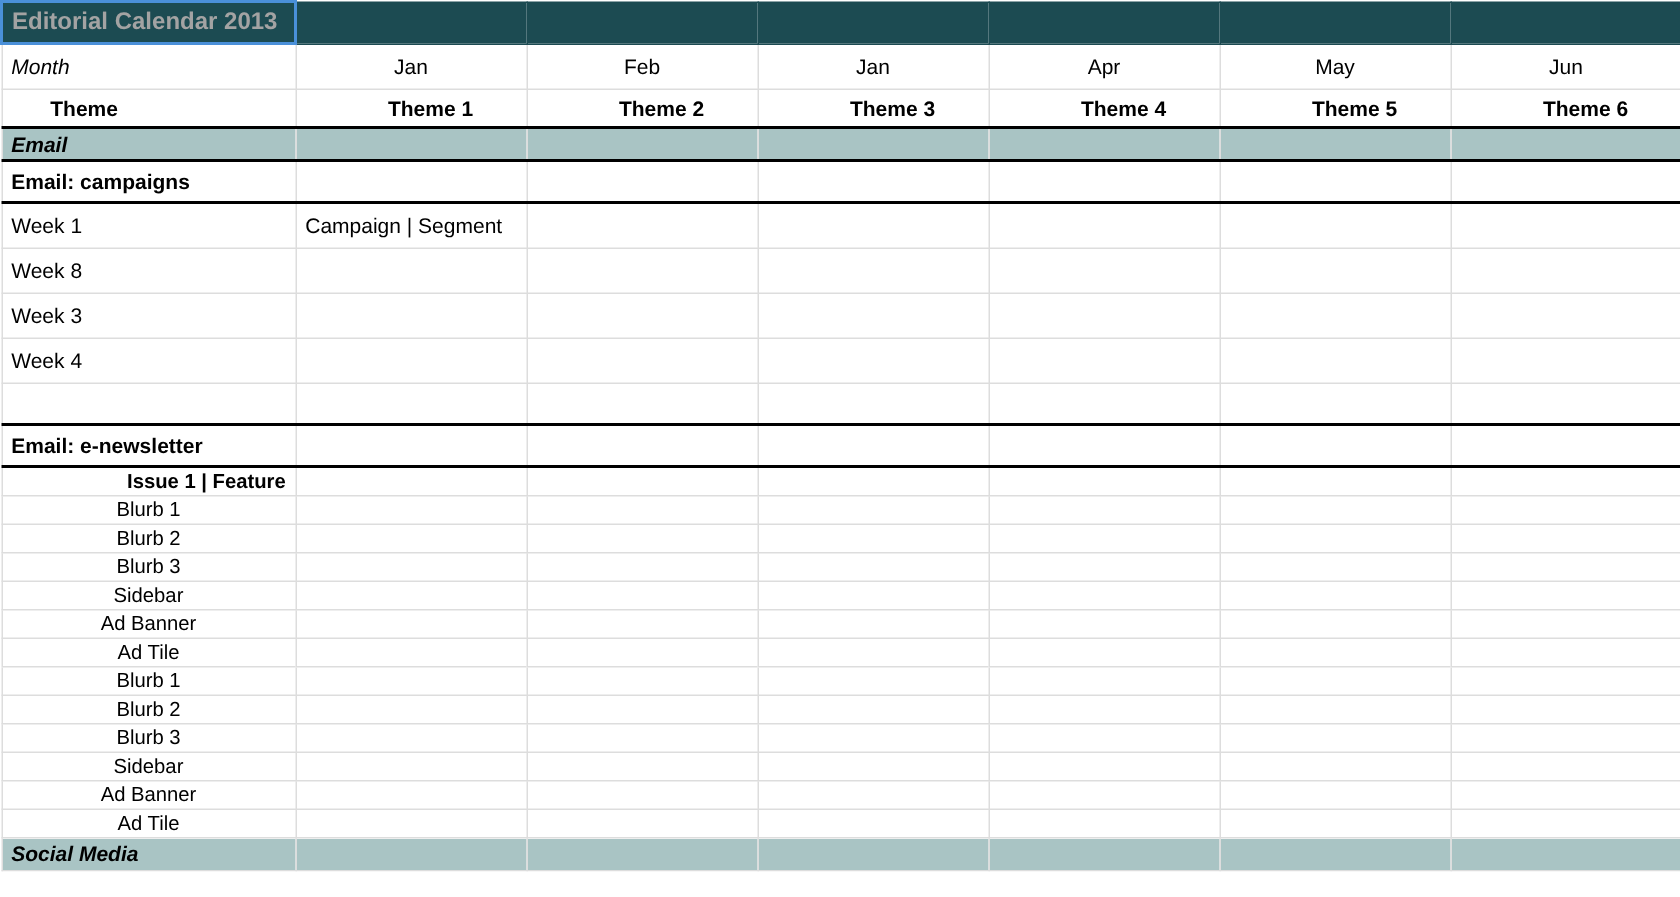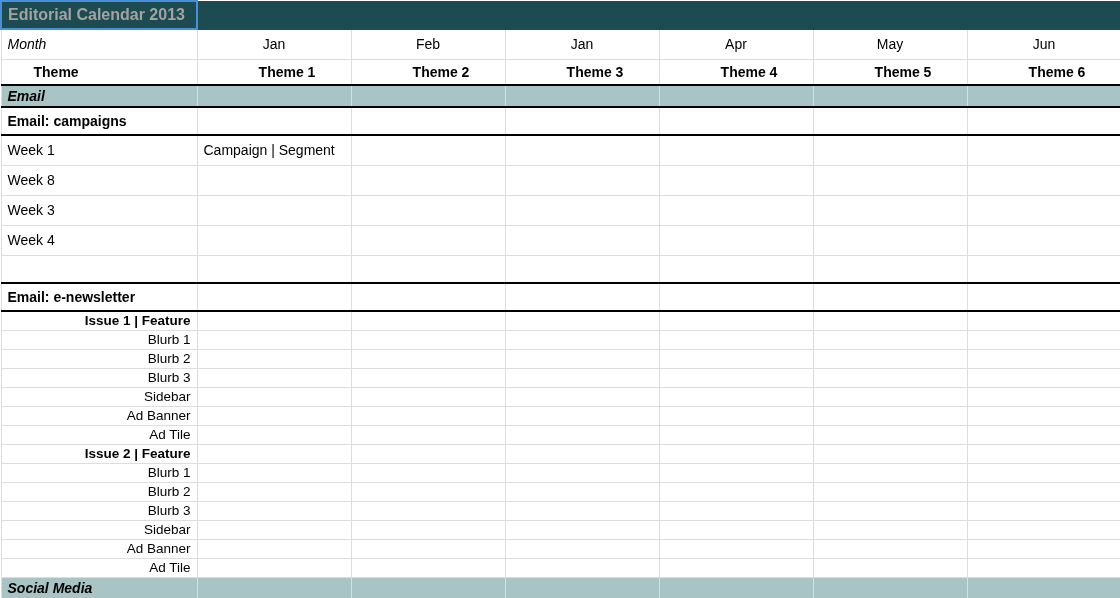--- a/index.html
+++ b/index.html
@@ -61,21 +61,21 @@
   }
   .subheader-row td { font-weight: bold; height: 28px; }
   .subheader-row { border-bottom: 2px solid #a21caf; }
   .subheader-row td { border-bottom: 2px solid #000; }
   .week-row td { height: 30px; }
   .week-row td:first-child { text-align: left; }
   .spacer-row td { height: 28px; }
   .spacer-row { }
   .spacer-row td { border-bottom: 2px solid #000; }
   .issue-header-row td:first-child { font-weight: bold; text-align: right; margin-top: 15px; }
-  .issue-item-row td:first-child { text-align: right; }
+  .issue-item-row td:first-child { text-align: center; }
   .issue-tight td { height: 19px; font-size: 13.5px; }
   .dotted-sep td { border-bottom: 1.5px dotted #000; }
 </style>
 </head>
 <body>
 
 <table>
   <colgroup>
     <col class="label-col">
     <col class="month-col">
@@ -250,29 +250,20 @@
   <tr class="issue-item-row issue-tight dotted-sep">
     <td>Ad Tile</td>
     <td></td>
         <td></td>
         <td></td>
     <td></td>
         <td></td>
         <td></td>
   </tr>
 
-  <tr class="issue-header-row issue-tight">
-    <td>Issue 2 | Feature</td>
-    <td></td>
-        <td></td>
-        <td></td>
-    <td></td>
-        <td></td>
-        <td></td>
-  </tr>
   <tr class="issue-item-row issue-tight">
     <td>Blurb 1</td>
     <td></td>
         <td></td>
         <td></td>
     <td></td>
         <td></td>
         <td></td>
   </tr>
   <tr class="issue-item-row issue-tight">

